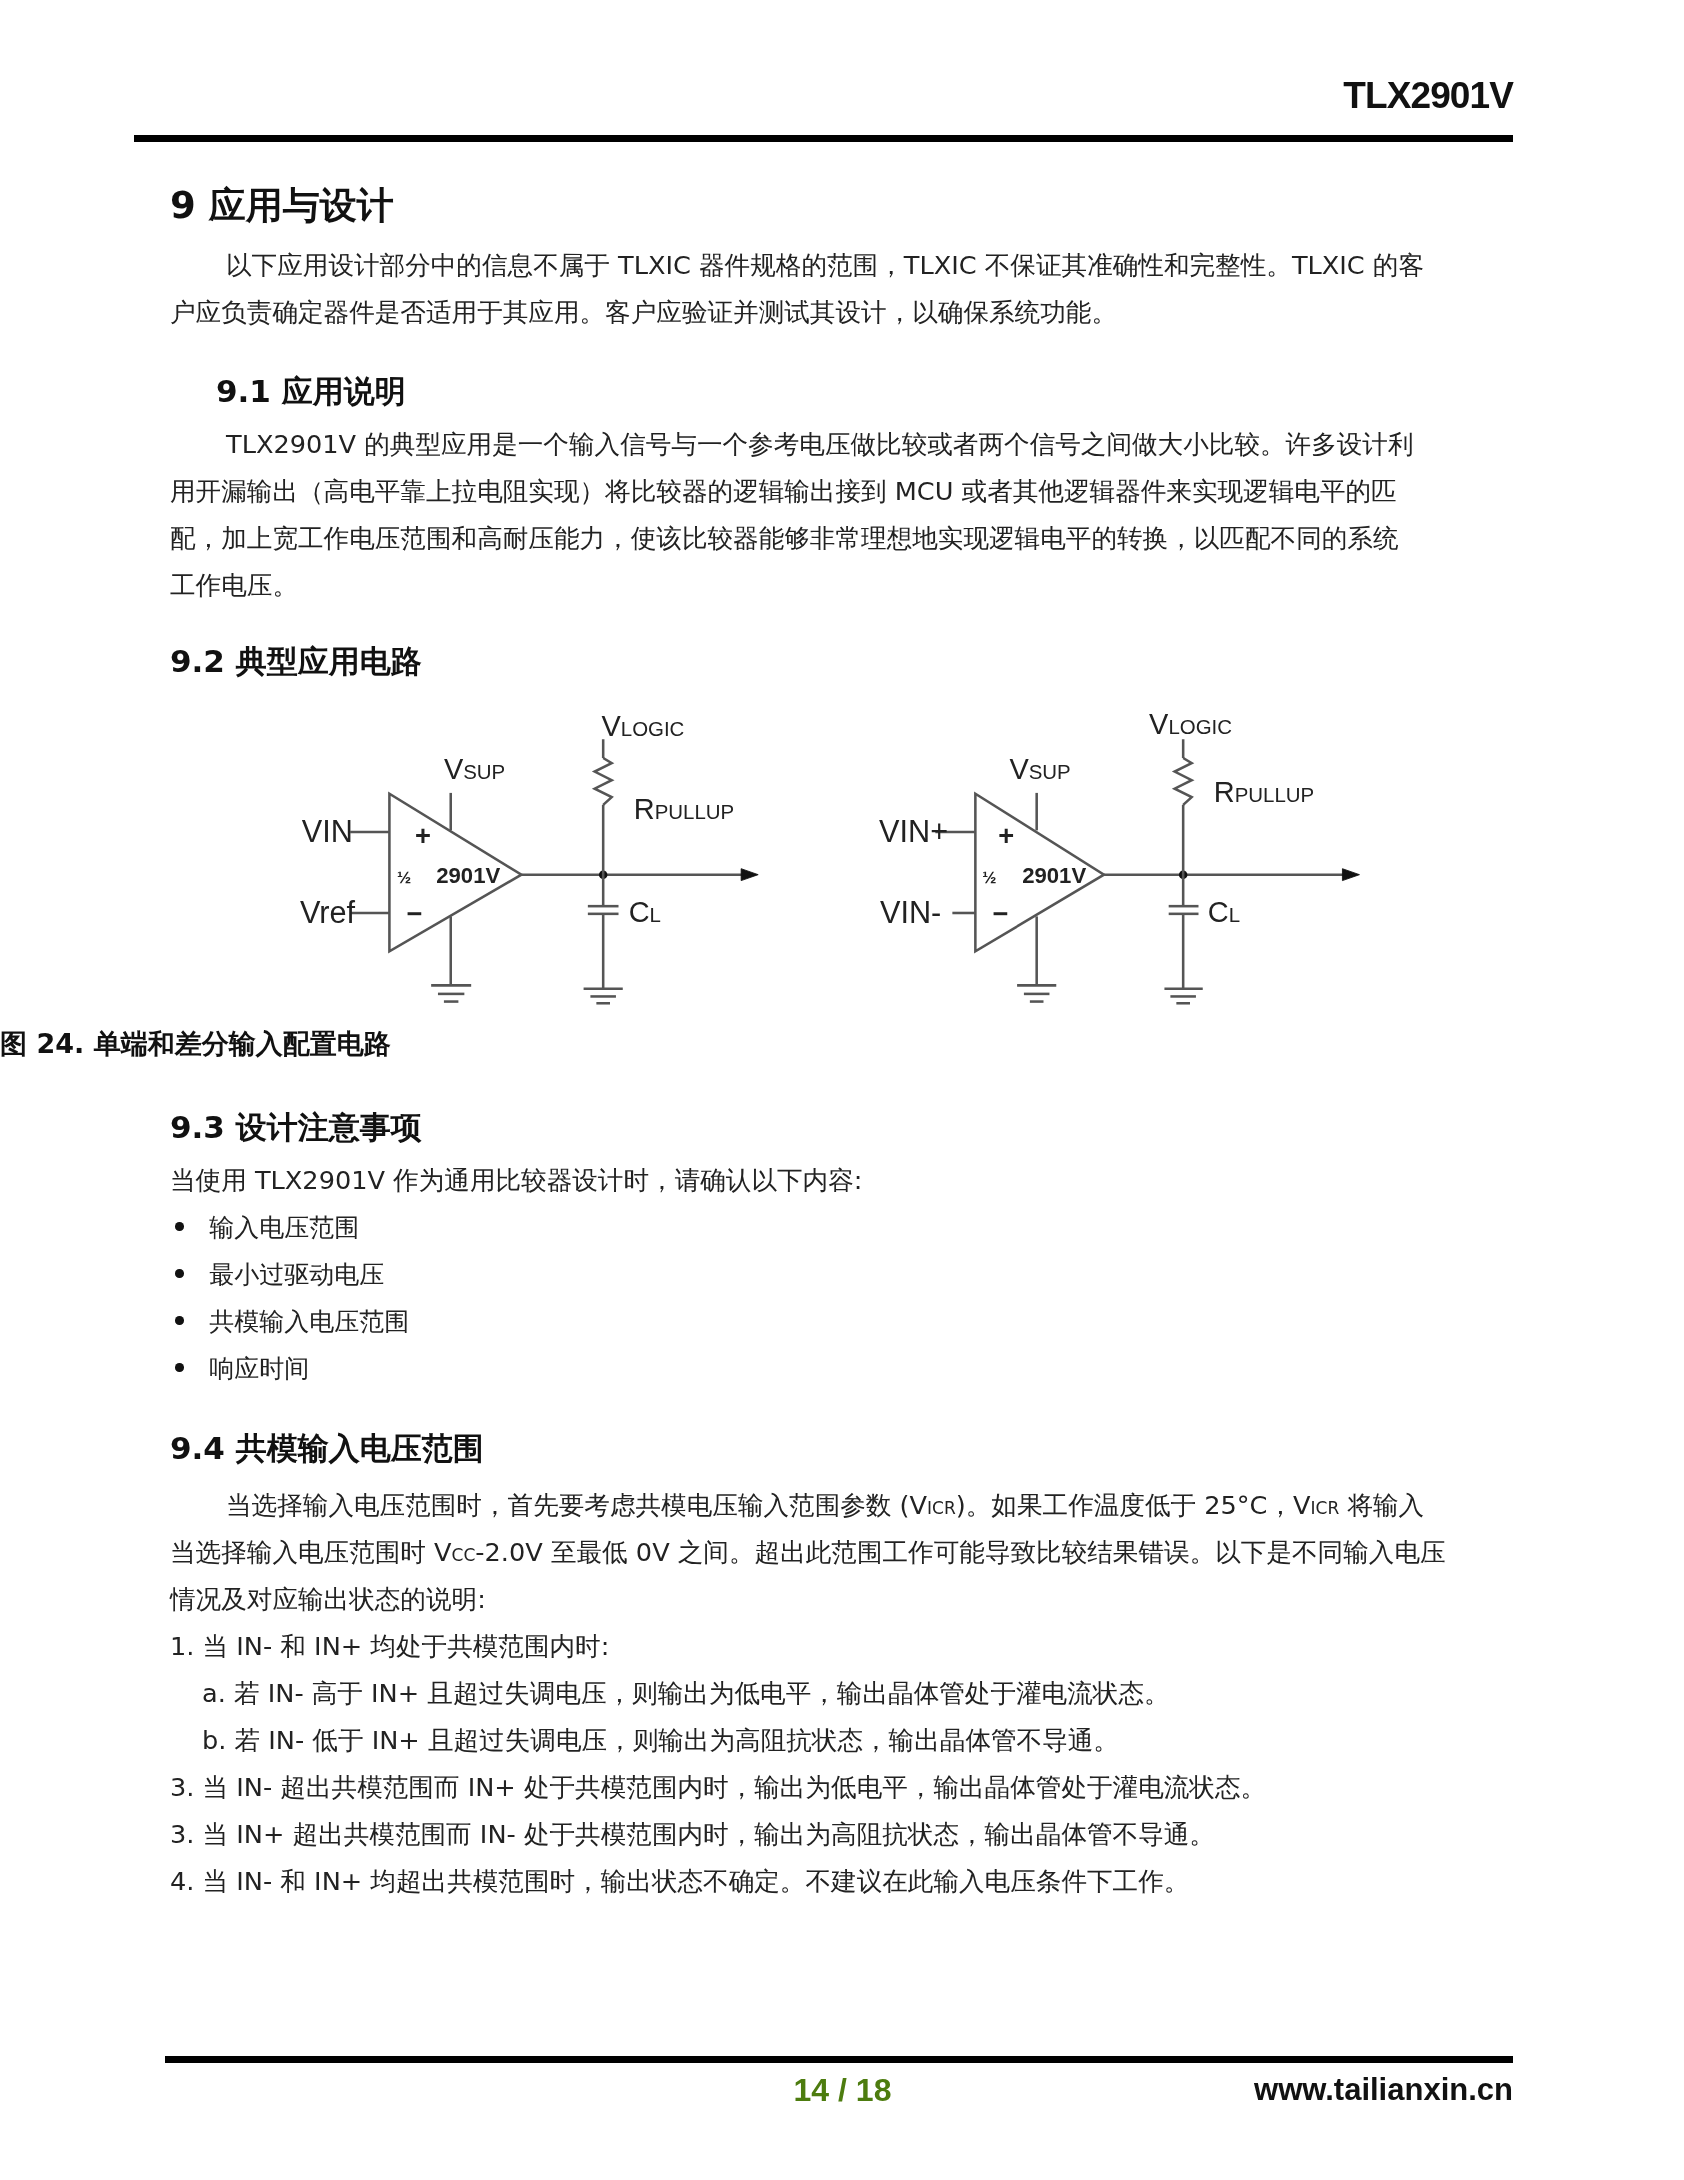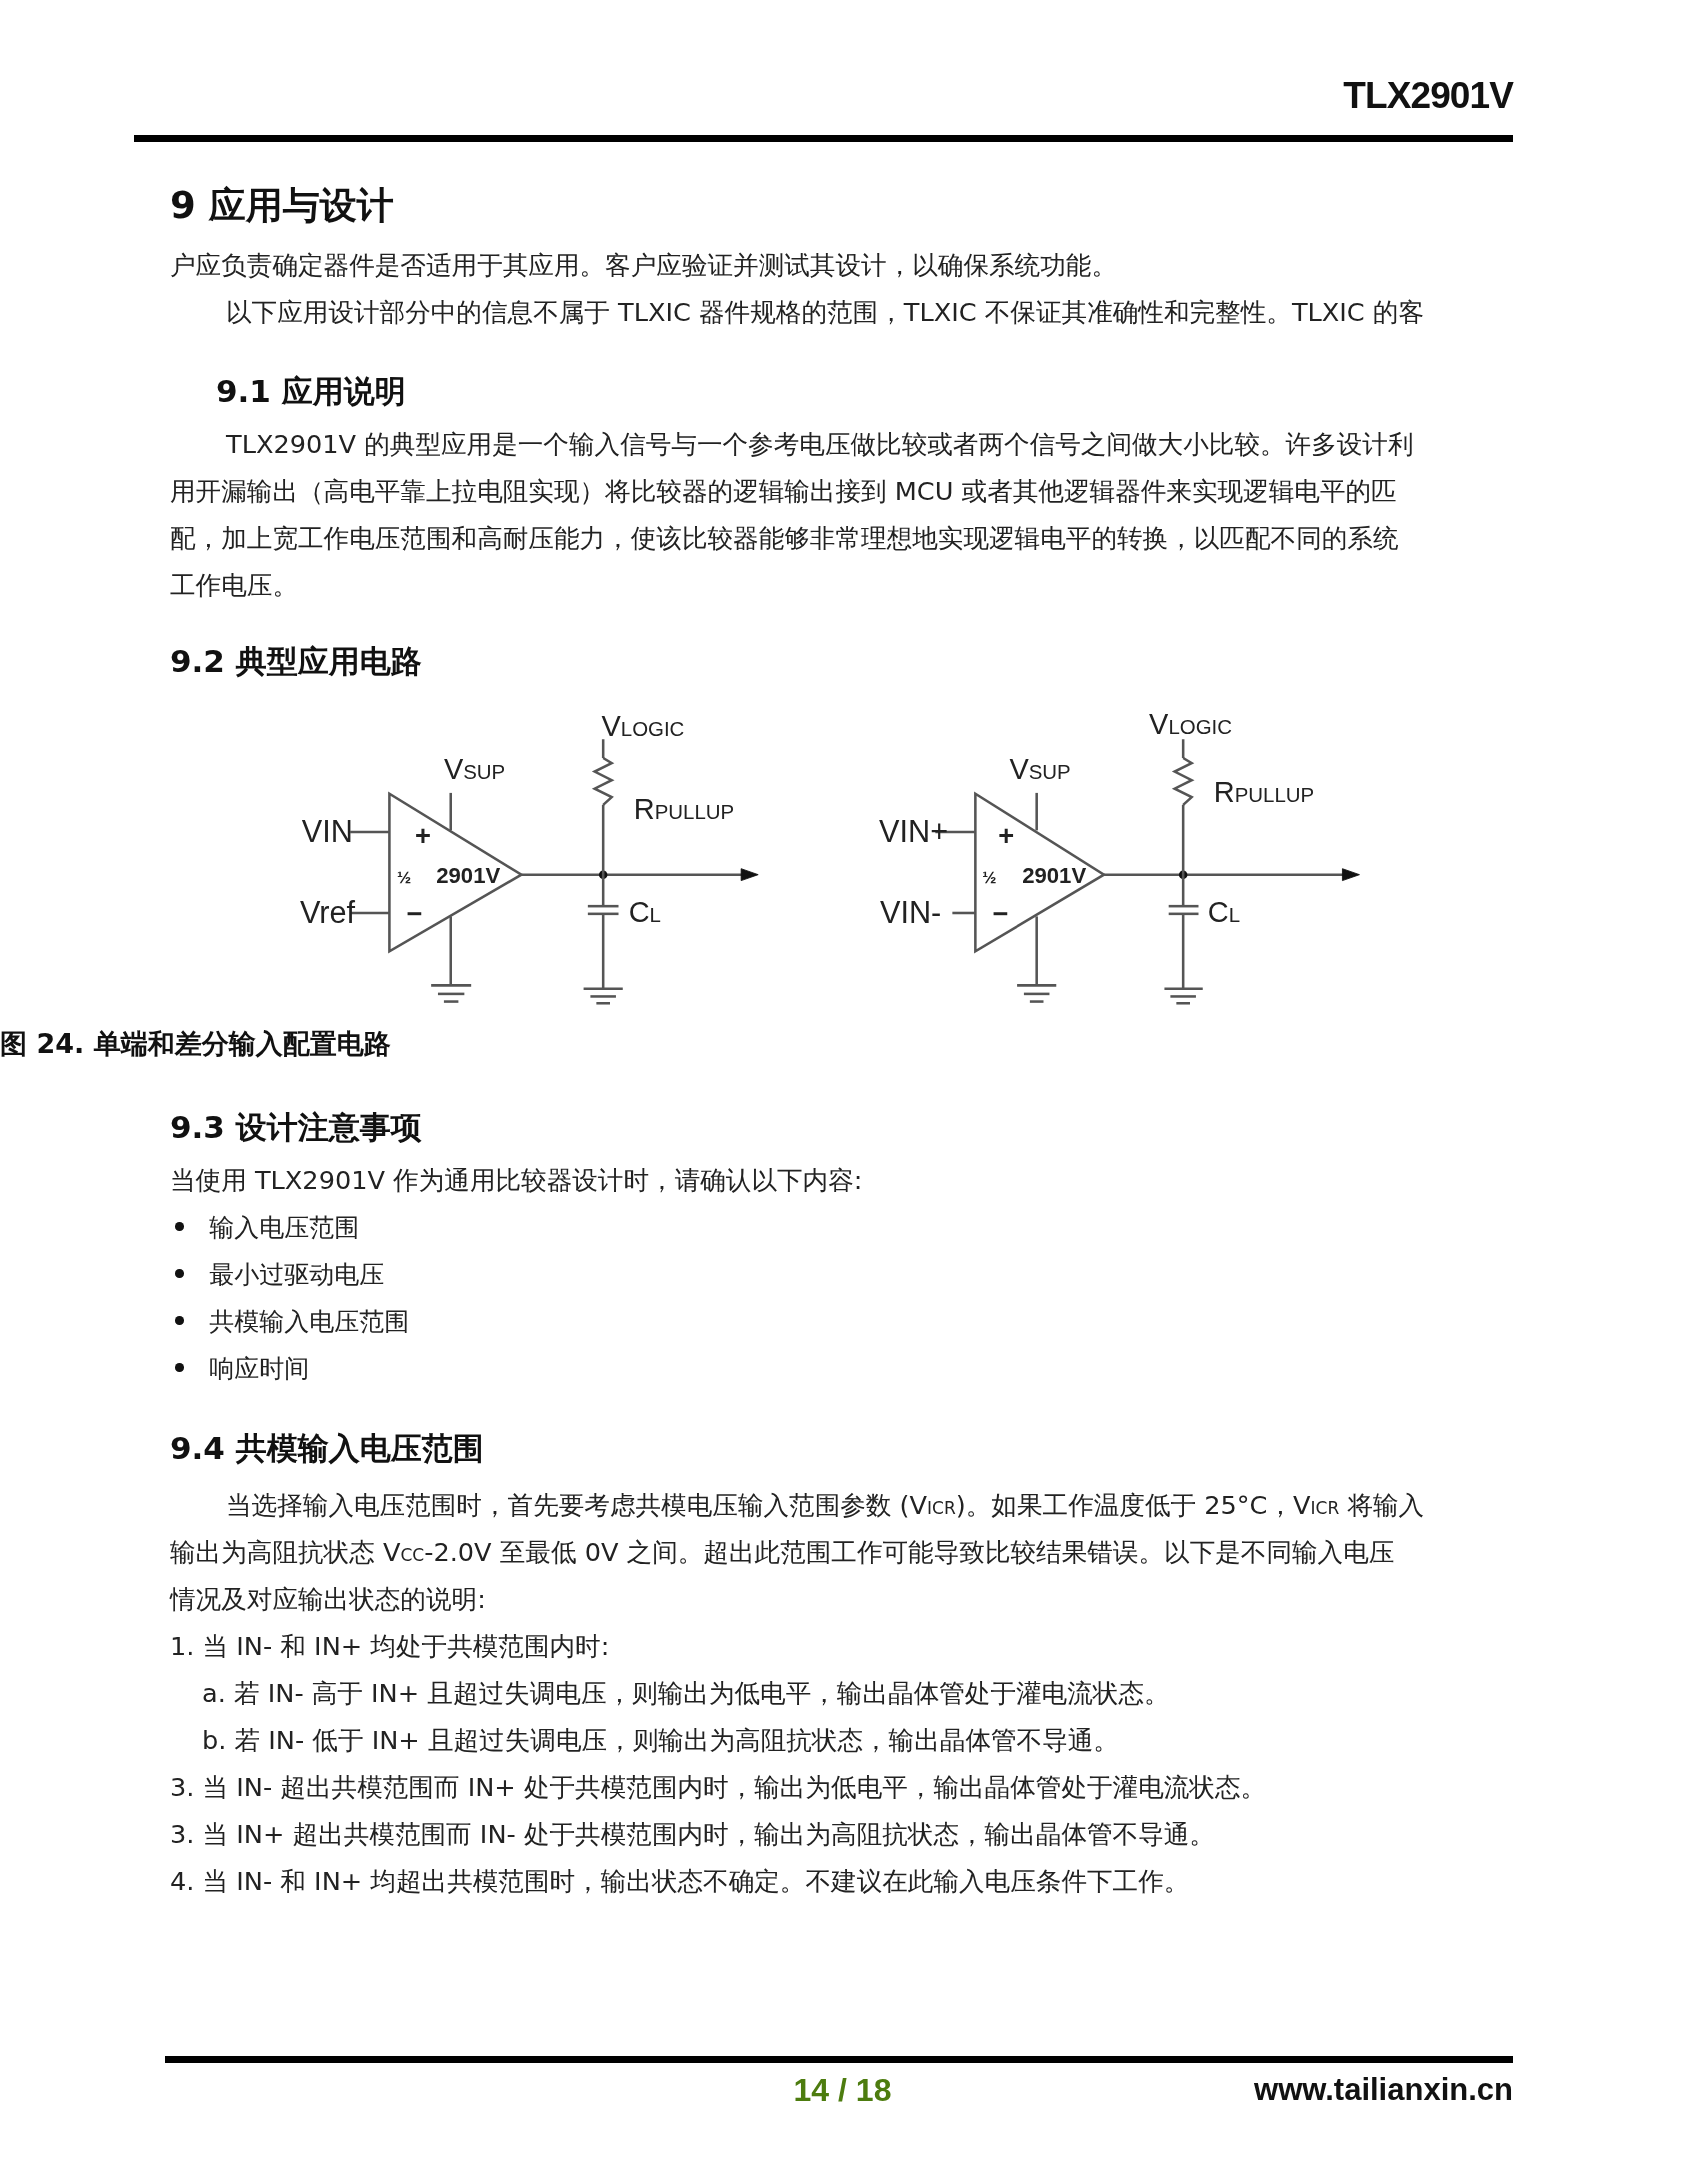--- a/index.html
+++ b/index.html
@@ -30,22 +30,22 @@
   svg text { font-family:"Liberation Sans", sans-serif; fill:#222; }
 </style>
 </head>
 <body>
 
 <div class="abs hdr-title">TLX2901V</div>
 <div class="abs hdr-rule"></div>
 
 <div class="abs h1">9 应用与设计</div>
 <div class="abs p" style="top:242px;">
+  <span class="line indent">以下应用设计部分中的信息不属于 TLXIC 器件规格的范围，TLXIC 不保证其准确性和完整性。TLXIC 的客</span>
   <span class="line">户应负责确定器件是否适用于其应用。客户应验证并测试其设计，以确保系统功能。</span>
-  <span class="line indent">以下应用设计部分中的信息不属于 TLXIC 器件规格的范围，TLXIC 不保证其准确性和完整性。TLXIC 的客</span>
 </div>
 
 <div class="abs h2" style="top:371px;margin-left:46px;">9.1 应用说明</div>
 <div class="abs p" style="top:421px;">
   <span class="line indent">TLX2901V 的典型应用是一个输入信号与一个参考电压做比较或者两个信号之间做大小比较。许多设计利</span>
   <span class="line">用开漏输出（高电平靠上拉电阻实现）将比较器的逻辑输出接到 MCU 或者其他逻辑器件来实现逻辑电平的匹</span>
   <span class="line">配，加上宽工作电压范围和高耐压能力，使该比较器能够非常理想地实现逻辑电平的转换，以匹配不同的系统</span>
   <span class="line">工作电压。</span>
 </div>
 
@@ -131,21 +131,21 @@
 <div class="abs bul" style="top:1204px;">
   <span class="item"><span class="dot"></span><span>输入电压范围</span></span>
   <span class="item"><span class="dot"></span><span>最小过驱动电压</span></span>
   <span class="item"><span class="dot"></span><span>共模输入电压范围</span></span>
   <span class="item"><span class="dot"></span><span>响应时间</span></span>
 </div>
 
 <div class="abs h2" style="top:1428px;">9.4 共模输入电压范围</div>
 <div class="abs p" style="top:1482px;">
   <span class="line indent"><span>当选择输入电压范围时，首先要考虑共模电压输入范围参数 (V</span><span class="subidx">ICR</span><span>)。如果工作温度低于 25°C，V</span><span class="subidx">ICR</span><span> 将输入</span></span>
-  <span class="line"><span>输出为高阻抗状态 V</span><span class="subidx">CC</span><span>-2.0V 至最低 0V 之间。超出此范围工作可能导致比较结果错误。以下是不同输入电压</span></span>
+  <span class="line"><span>当选择输入电压范围时 V</span><span class="subidx">CC</span><span>-2.0V 至最低 0V 之间。超出此范围工作可能导致比较结果错误。以下是不同输入电压</span></span>
   <span class="line">情况及对应输出状态的说明:</span>
 </div>
 <div class="abs p num" style="top:1623px;">
   <span class="item">1. 当 IN- 和 IN+ 均处于共模范围内时:</span>
   <span class="item sub">a. 若 IN- 高于 IN+ 且超过失调电压，则输出为低电平，输出晶体管处于灌电流状态。</span>
   <span class="item sub">b. 若 IN- 低于 IN+ 且超过失调电压，则输出为高阻抗状态，输出晶体管不导通。</span>
   <span class="item">3. 当 IN- 超出共模范围而 IN+ 处于共模范围内时，输出为低电平，输出晶体管处于灌电流状态。</span>
   <span class="item">3. 当 IN+ 超出共模范围而 IN- 处于共模范围内时，输出为高阻抗状态，输出晶体管不导通。</span>
   <span class="item">4. 当 IN- 和 IN+ 均超出共模范围时，输出状态不确定。不建议在此输入电压条件下工作。</span>
 </div>

